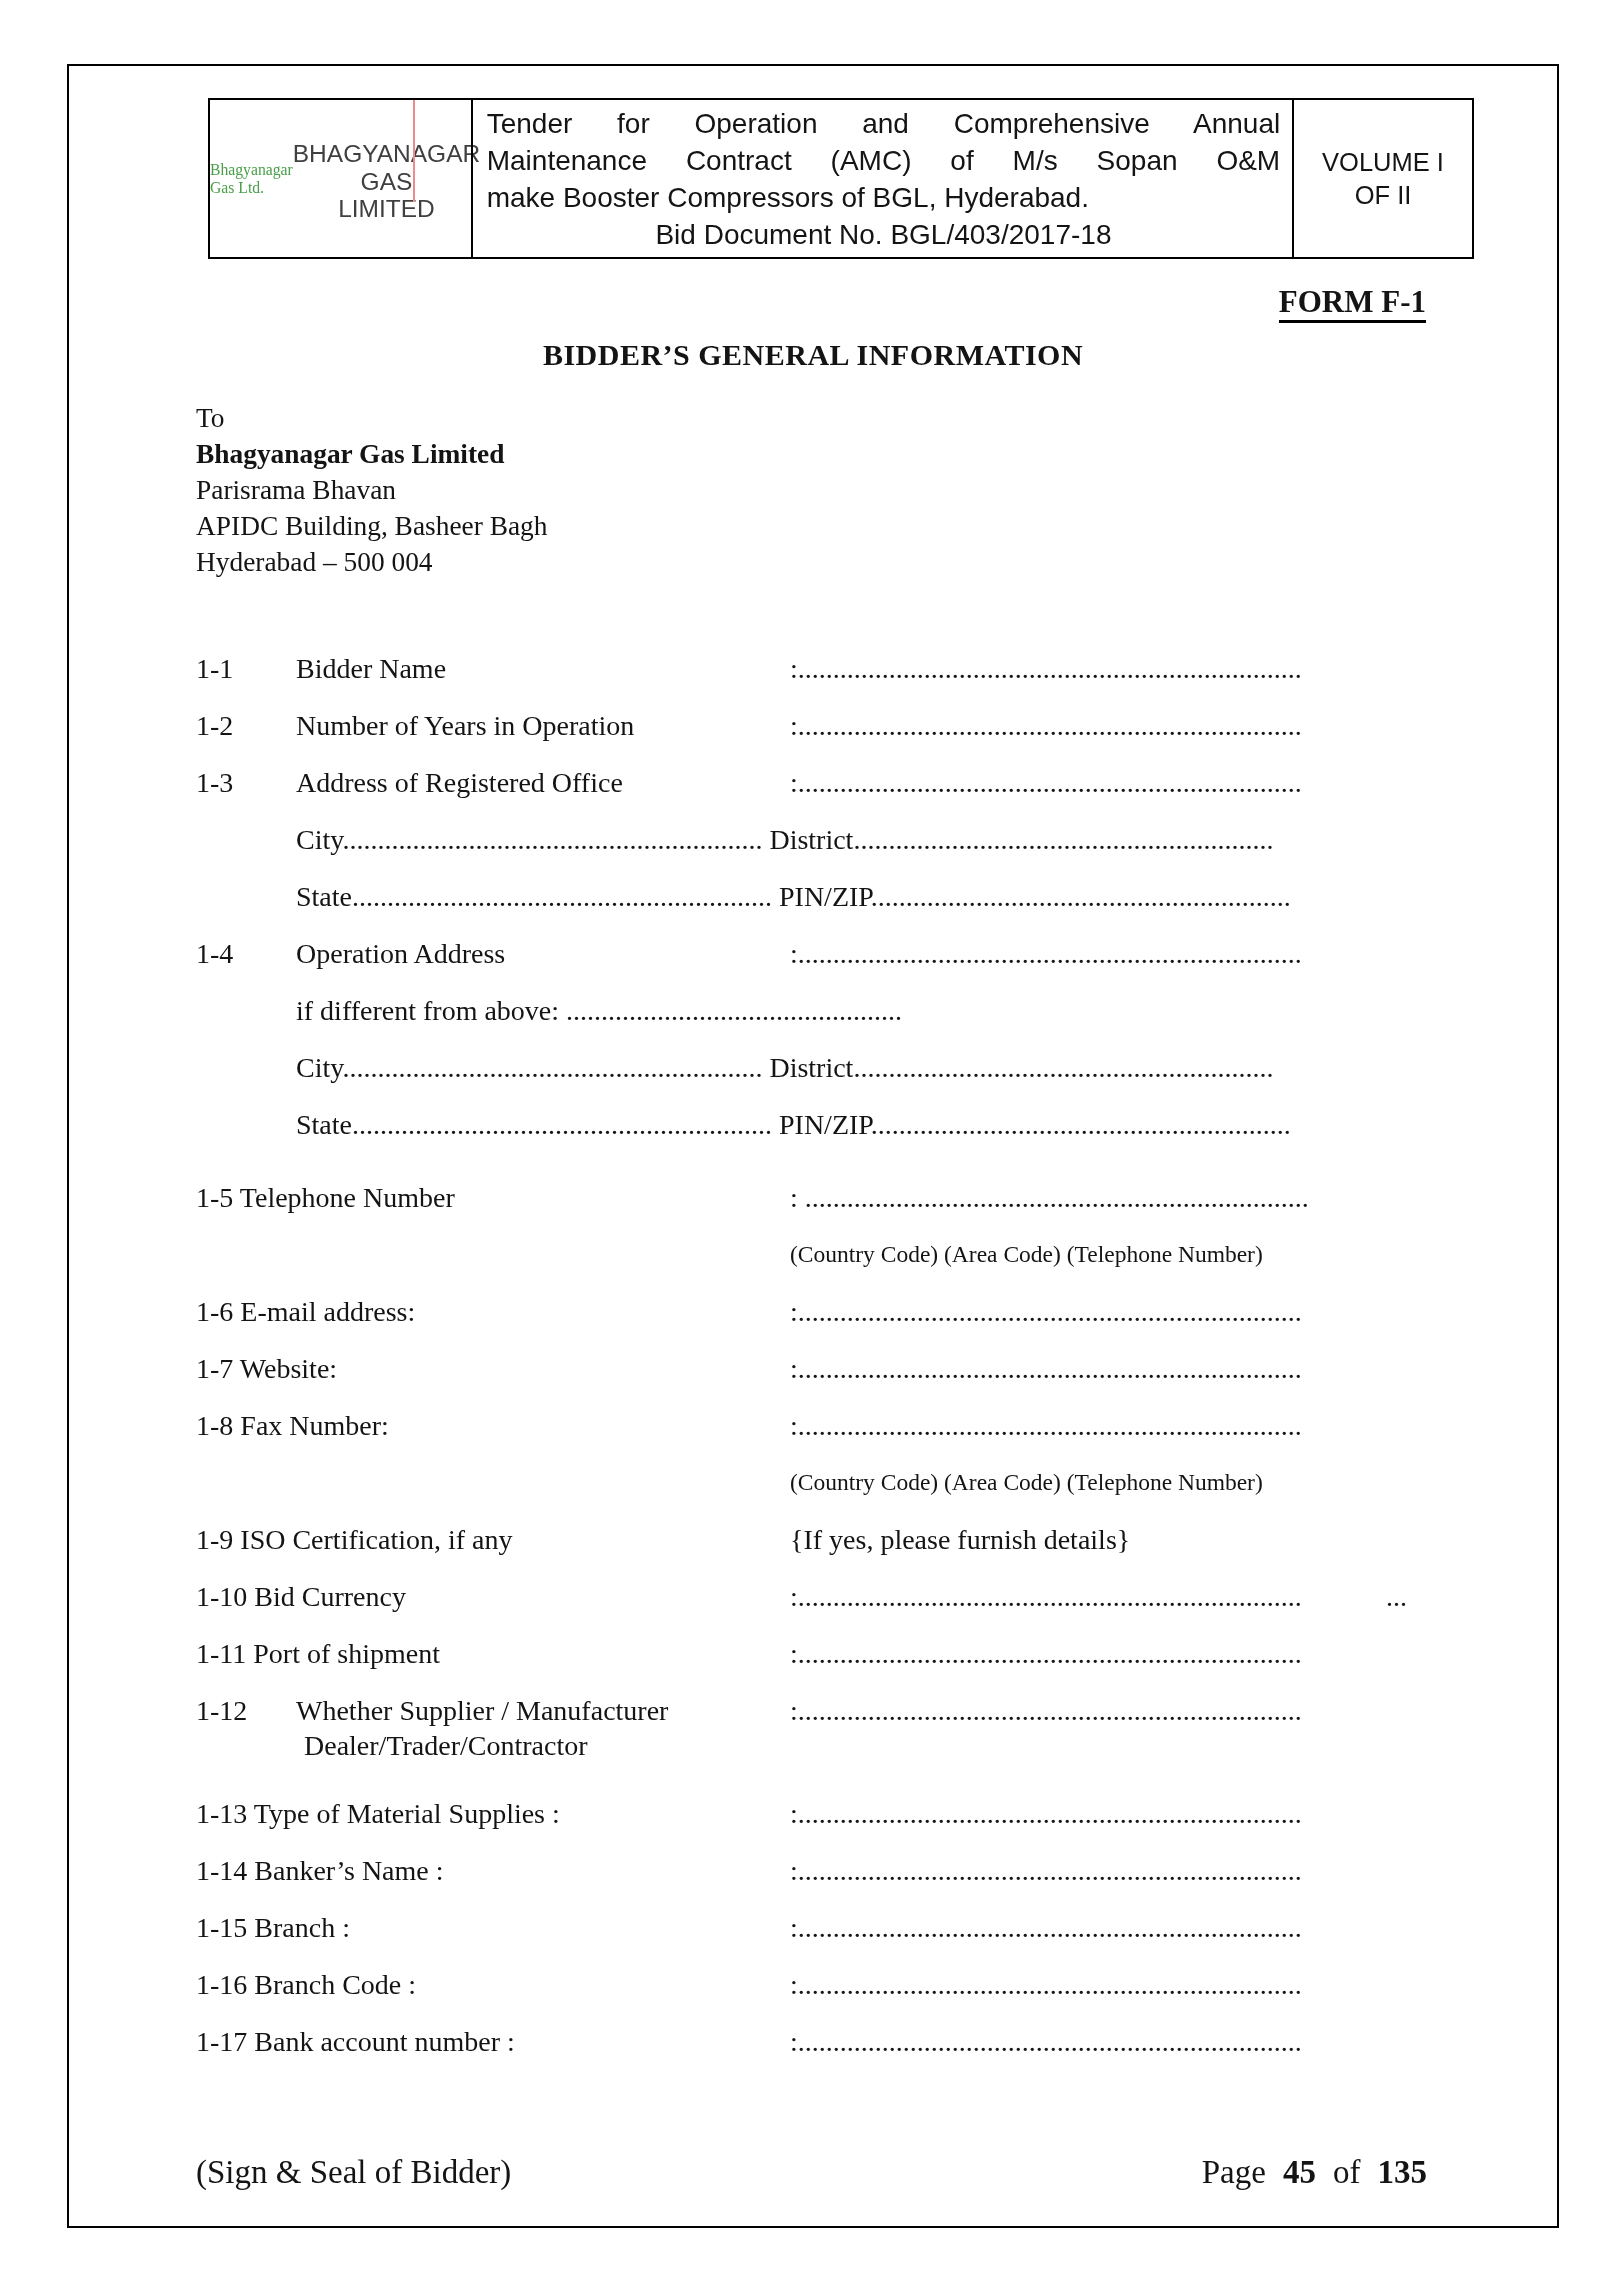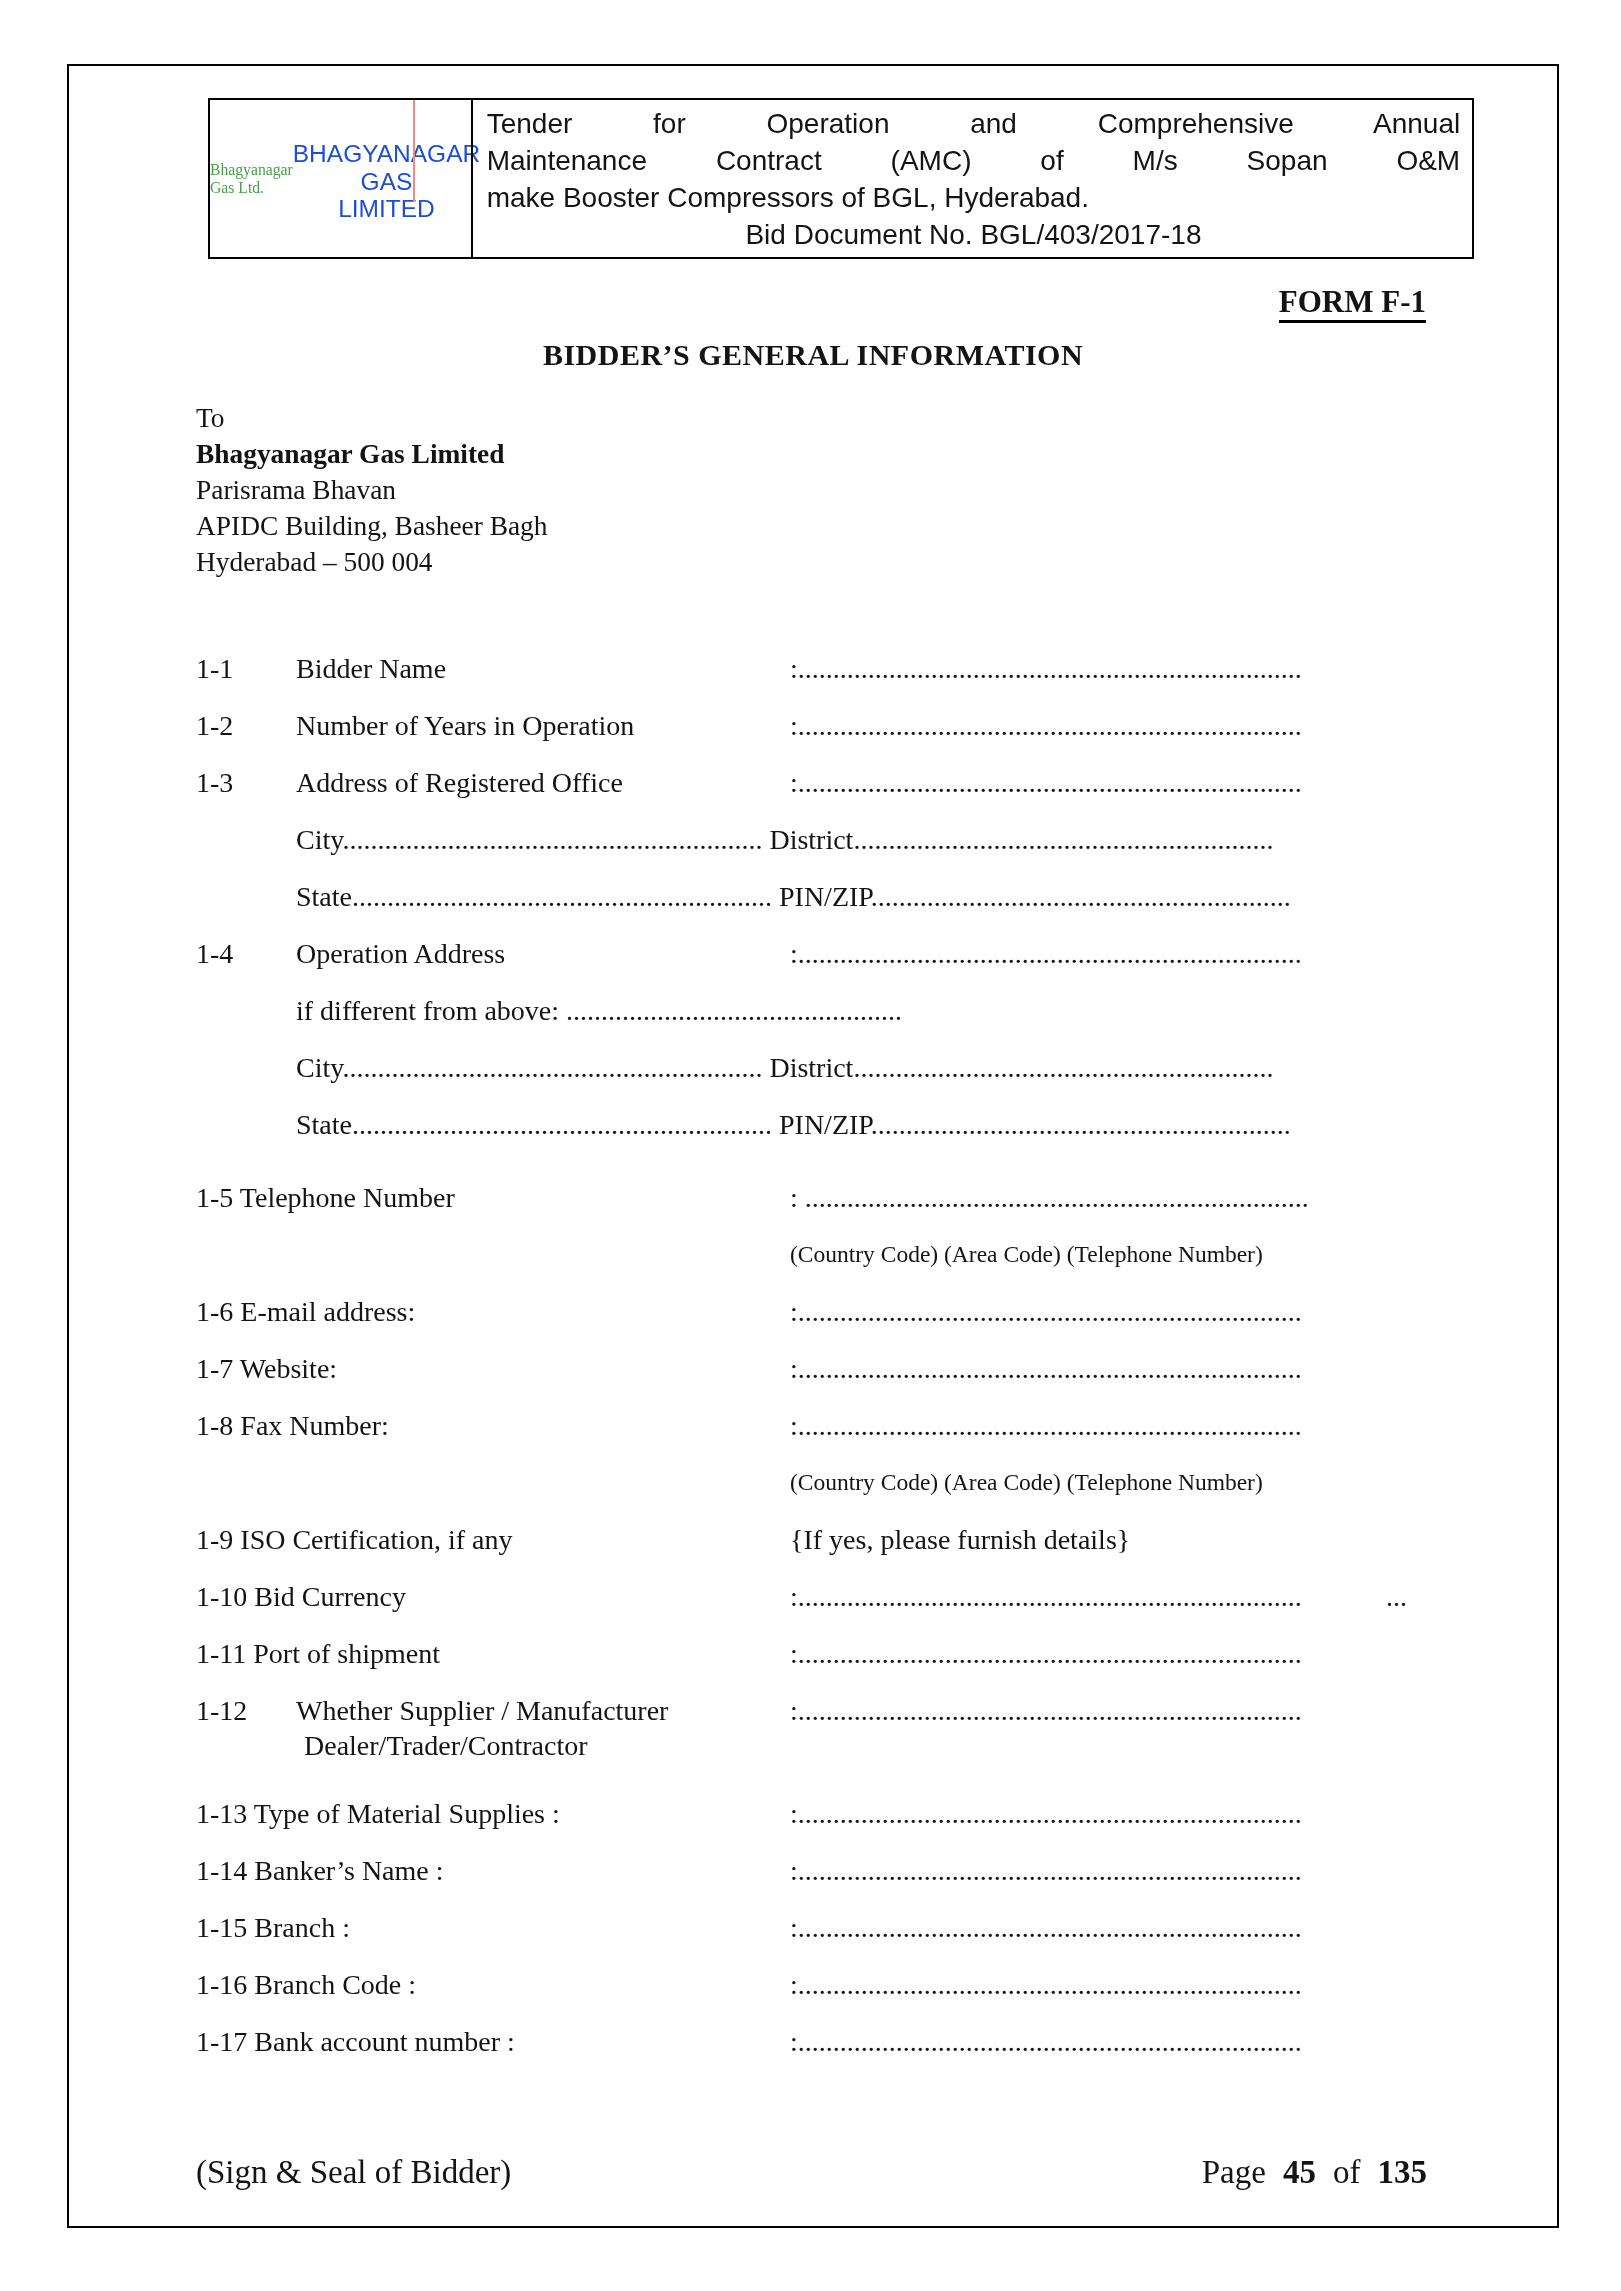--- a/index.html
+++ b/index.html
@@ -10,21 +10,21 @@
   .header-table{position:absolute;left:208px;top:98px;width:1266px;height:161px;border:2px solid #000;display:flex;box-sizing:border-box;background:#fff;}
   .hcell{box-sizing:border-box;position:relative;}
   .hcell + .hcell{border-left:2px solid #000;}
   .cell-logo{width:261px;display:flex;flex-direction:row;align-items:center;padding-top:2.9px;}
   .cell-title{flex:1;padding:4.9px 11.8px 3.9px 13.7px;font-family:"Liberation Sans",sans-serif;font-size:28px;line-height:37px;}
   .cell-volume{width:180px;display:flex;flex-direction:column;align-items:center;justify-content:center;font-family:"Liberation Sans",sans-serif;font-size:25.5px;line-height:33px;}
   .jline{text-align:justify;text-align-last:justify;}
   .cline{text-align:center;}
   .red-line{position:absolute;left:203px;top:0;width:2px;height:102px;background:#f08a8a;}
   .logo-caption{font-size:15.7px;color:#4aa04a;line-height:17.6px;margin-top:-2px;font-family:"Liberation Serif",serif;}
-  .company-name{font-family:"Liberation Sans",sans-serif;font-size:24.5px;line-height:27.4px;text-align:center;color:#1d4ed8;margin-top:2.9px;}
+  .company-name{font-family:"Liberation Sans",sans-serif;font-size:24.5px;line-height:27.4px;text-align:center;color:#404040;margin-top:2.9px;}
 
   
   .form-no{position:absolute;top:284px;right:195px;font-size:31px;font-weight:bold;}
   .form-no span{border-bottom:3.9px solid #000;padding-bottom:1px;}
   .doc-title{position:absolute;top:338px;left:67px;width:1492px;text-align:center;font-size:30px;font-weight:bold;letter-spacing:0.5px;}
 
   
   .address{position:absolute;left:196px;top:400px;font-size:27.4px;line-height:36px;}
   .address .bold{font-weight:bold;}
 
@@ -85,20 +85,24 @@
       <div>BHAGYANAGAR GAS</div>
       <div>LIMITED</div>
     </div>
   </div>
   <div class="hcell cell-title">
     <div class="jline">Tender for Operation and Comprehensive Annual</div>
     <div class="jline">Maintenance Contract (AMC) of M/s Sopan O&amp;M</div>
     <div>make Booster Compressors of BGL, Hyderabad.</div>
     <div class="cline">Bid Document No. BGL/403/2017-18</div>
   </div>
+  <div class="hcell cell-volume">
+    <div>VOLUME I</div>
+    <div>OF II</div>
+  </div>
 </div>
 
 <div class="form-no"><span>FORM F-1</span></div>
 <div class="doc-title">BIDDER’S GENERAL INFORMATION</div>
 
 <div class="address">
   <div>To</div>
   <div class="bold">Bhagyanagar Gas Limited</div>
   <div>Parisrama Bhavan</div>
   <div>APIDC Building, Basheer Bagh</div>

